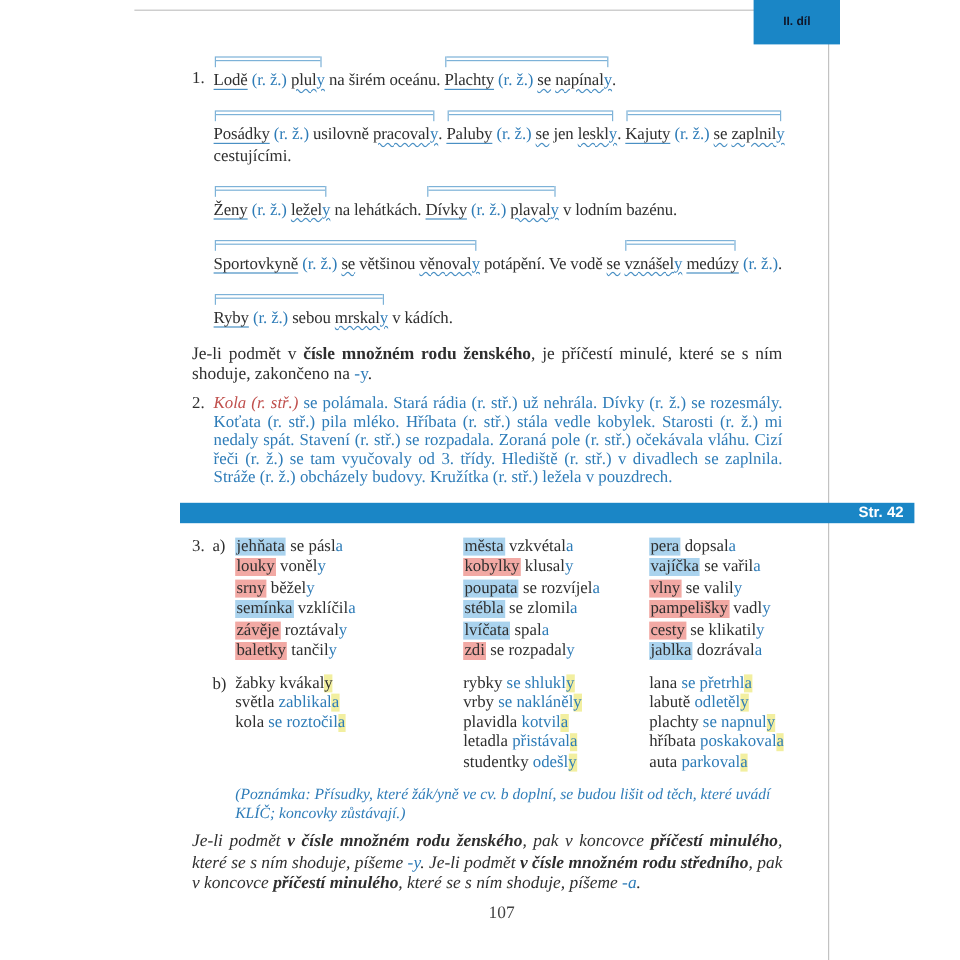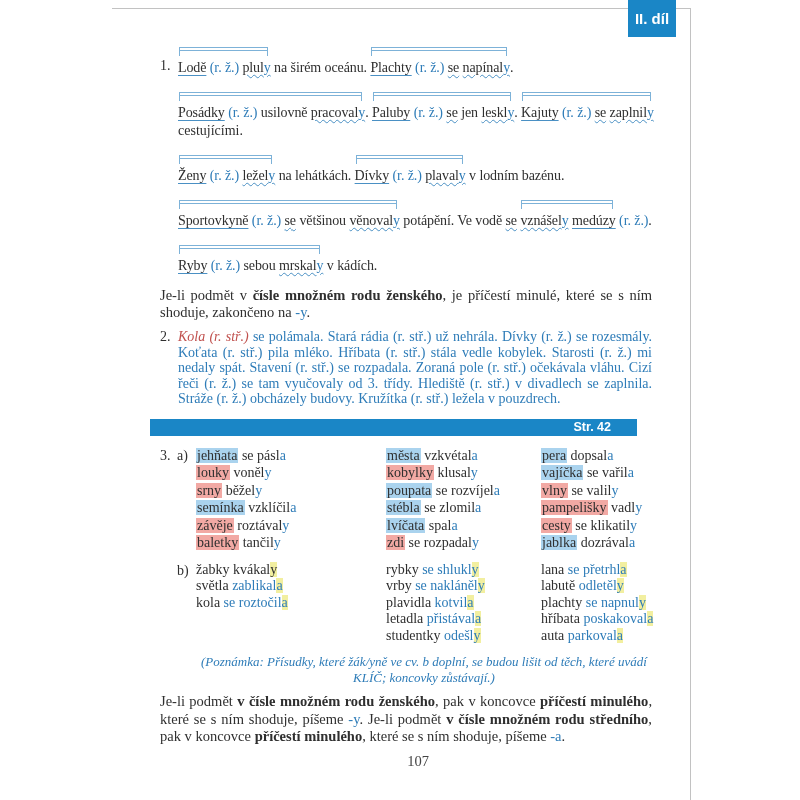--- a/index.html
+++ b/index.html
@@ -1,21 +1,21 @@
 <!DOCTYPE html>
 <html style="--accent: #1a86c6; --blue: #2e7cb8; --printed: #2f2f2f; --red: #c0504d; --underline: #4a90c4; --bracket: #7db2d8; --hlb: #aad3ee; --hlp: #f2a9a4; --hly: #f2efa0; --edge: #c2c2c2;"><head>
 <meta charset="utf-8">
 <style>
   html,body{margin:0;padding:0;background:#fff;}
   .page{position:relative;width:800px;height:800px;background:#ffffff;overflow:hidden;
         font-family:"Liberation Serif", serif;color:var(--printed);}
   .top-edge{position:absolute;top:8px;left:112px;width:578px;border-top:1px solid var(--edge);}
   .right-edge{position:absolute;top:8px;bottom:0;left:690px;border-left:1px solid var(--edge);}
-  .vol-box{position:absolute;left:628px;top:0;width:48px;height:37px;background:var(--accent);
-           color:#ffffff;font-family:"Liberation Sans", sans-serif;font-weight:bold;font-size:15px;
+  .vol-box{position:absolute;left:628px;top:0;width:72px;height:37px;background:var(--accent);
+           color:#0f172a;font-family:"Liberation Sans", sans-serif;font-weight:bold;font-size:10px;
            display:flex;align-items:center;justify-content:center;}
   .content{position:absolute;left:160px;top:44px;width:492px;font-size:14px;line-height:18px;}
 
   
   .t-n{color:var(--printed);}
   .t-s{color:var(--printed);text-decoration:underline;text-decoration-color:var(--underline);text-underline-offset:3px;text-decoration-thickness:1px;}
   .t-g{color:var(--blue);}
   .t-v{color:var(--printed);text-decoration:underline wavy var(--underline);text-underline-offset:2px;text-decoration-thickness:1px;}
   .t-e{color:var(--blue);text-decoration:underline wavy var(--underline);text-underline-offset:2px;text-decoration-thickness:1px;}
   .t-b{color:var(--printed);font-weight:bold;}
@@ -37,35 +37,35 @@
   .brk{position:absolute;left:1px;right:3px;top:-12px;height:9px;
        border-left:1px solid var(--bracket);border-right:1px solid var(--bracket);}
   .brk::before{content:"";position:absolute;left:0;right:0;top:0;height:2px;
        border-top:1px solid var(--bracket);border-bottom:1px solid var(--bracket);}
 
   .rule{ text-align:justify;font-size:14.5px;line-height:17px;margin-bottom:8px;}
 
   .ex2{position:relative;padding-left:18px;text-align:justify;font-size:14px;line-height:15.6px;margin-bottom:12px;}
   .ex2-num{position:absolute;left:0;top:0;color:var(--printed);}
 
-  .str-bar{height:17px;background:var(--accent);margin-left:-10px;width:487px;box-sizing:border-box;
+  .str-bar{height:17px;background:var(--accent);margin-left:-10px;width:612px;box-sizing:border-box;
            color:#fff;font-family:"Liberation Sans", sans-serif;font-weight:bold;font-size:12.5px;
-           text-align:right;padding-right:26px;line-height:17px;margin-bottom:11px;}
+           text-align:right;padding-right:9px;line-height:17px;margin-bottom:11px;}
 
   .ex3{position:relative;padding-left:36px;}
   .ex3-num{position:absolute;left:0;top:0;}
   .ex3-part{position:relative;margin-bottom:10px;}
   .part-label{position:absolute;left:-19px;top:0;}
   .ex3-grid{display:grid;grid-template-columns:190px 155px 1fr;}
   .ex3-row{height:17.5px;line-height:17.5px;white-space:nowrap;}
   .part-b .ex3-row{height:16.5px;line-height:16.5px;}
   .ex3-note{font-style:italic;color:var(--blue);font-size:13px;line-height:16px;
-            text-align:center;margin:3px 0 7px 0;}
+            text-align:left;margin:3px 0 7px 0;}
 
-  .rule2{text-align:justify;font-size:14.5px;line-height:17.5px;margin-top:2px;}
+  .rule2{text-align:justify;font-size:14.5px;line-height:17.5px;margin-top:2px;font-style:italic;}
 
   .page-num{position:absolute;top:753px;left:172px;width:492px;text-align:center;
             font-size:14.5px;color:#444;}
 </style>
 </head>
 <body>
 
 <div class="page">
   <div class="top-edge"></div>
   <div class="right-edge"></div>

